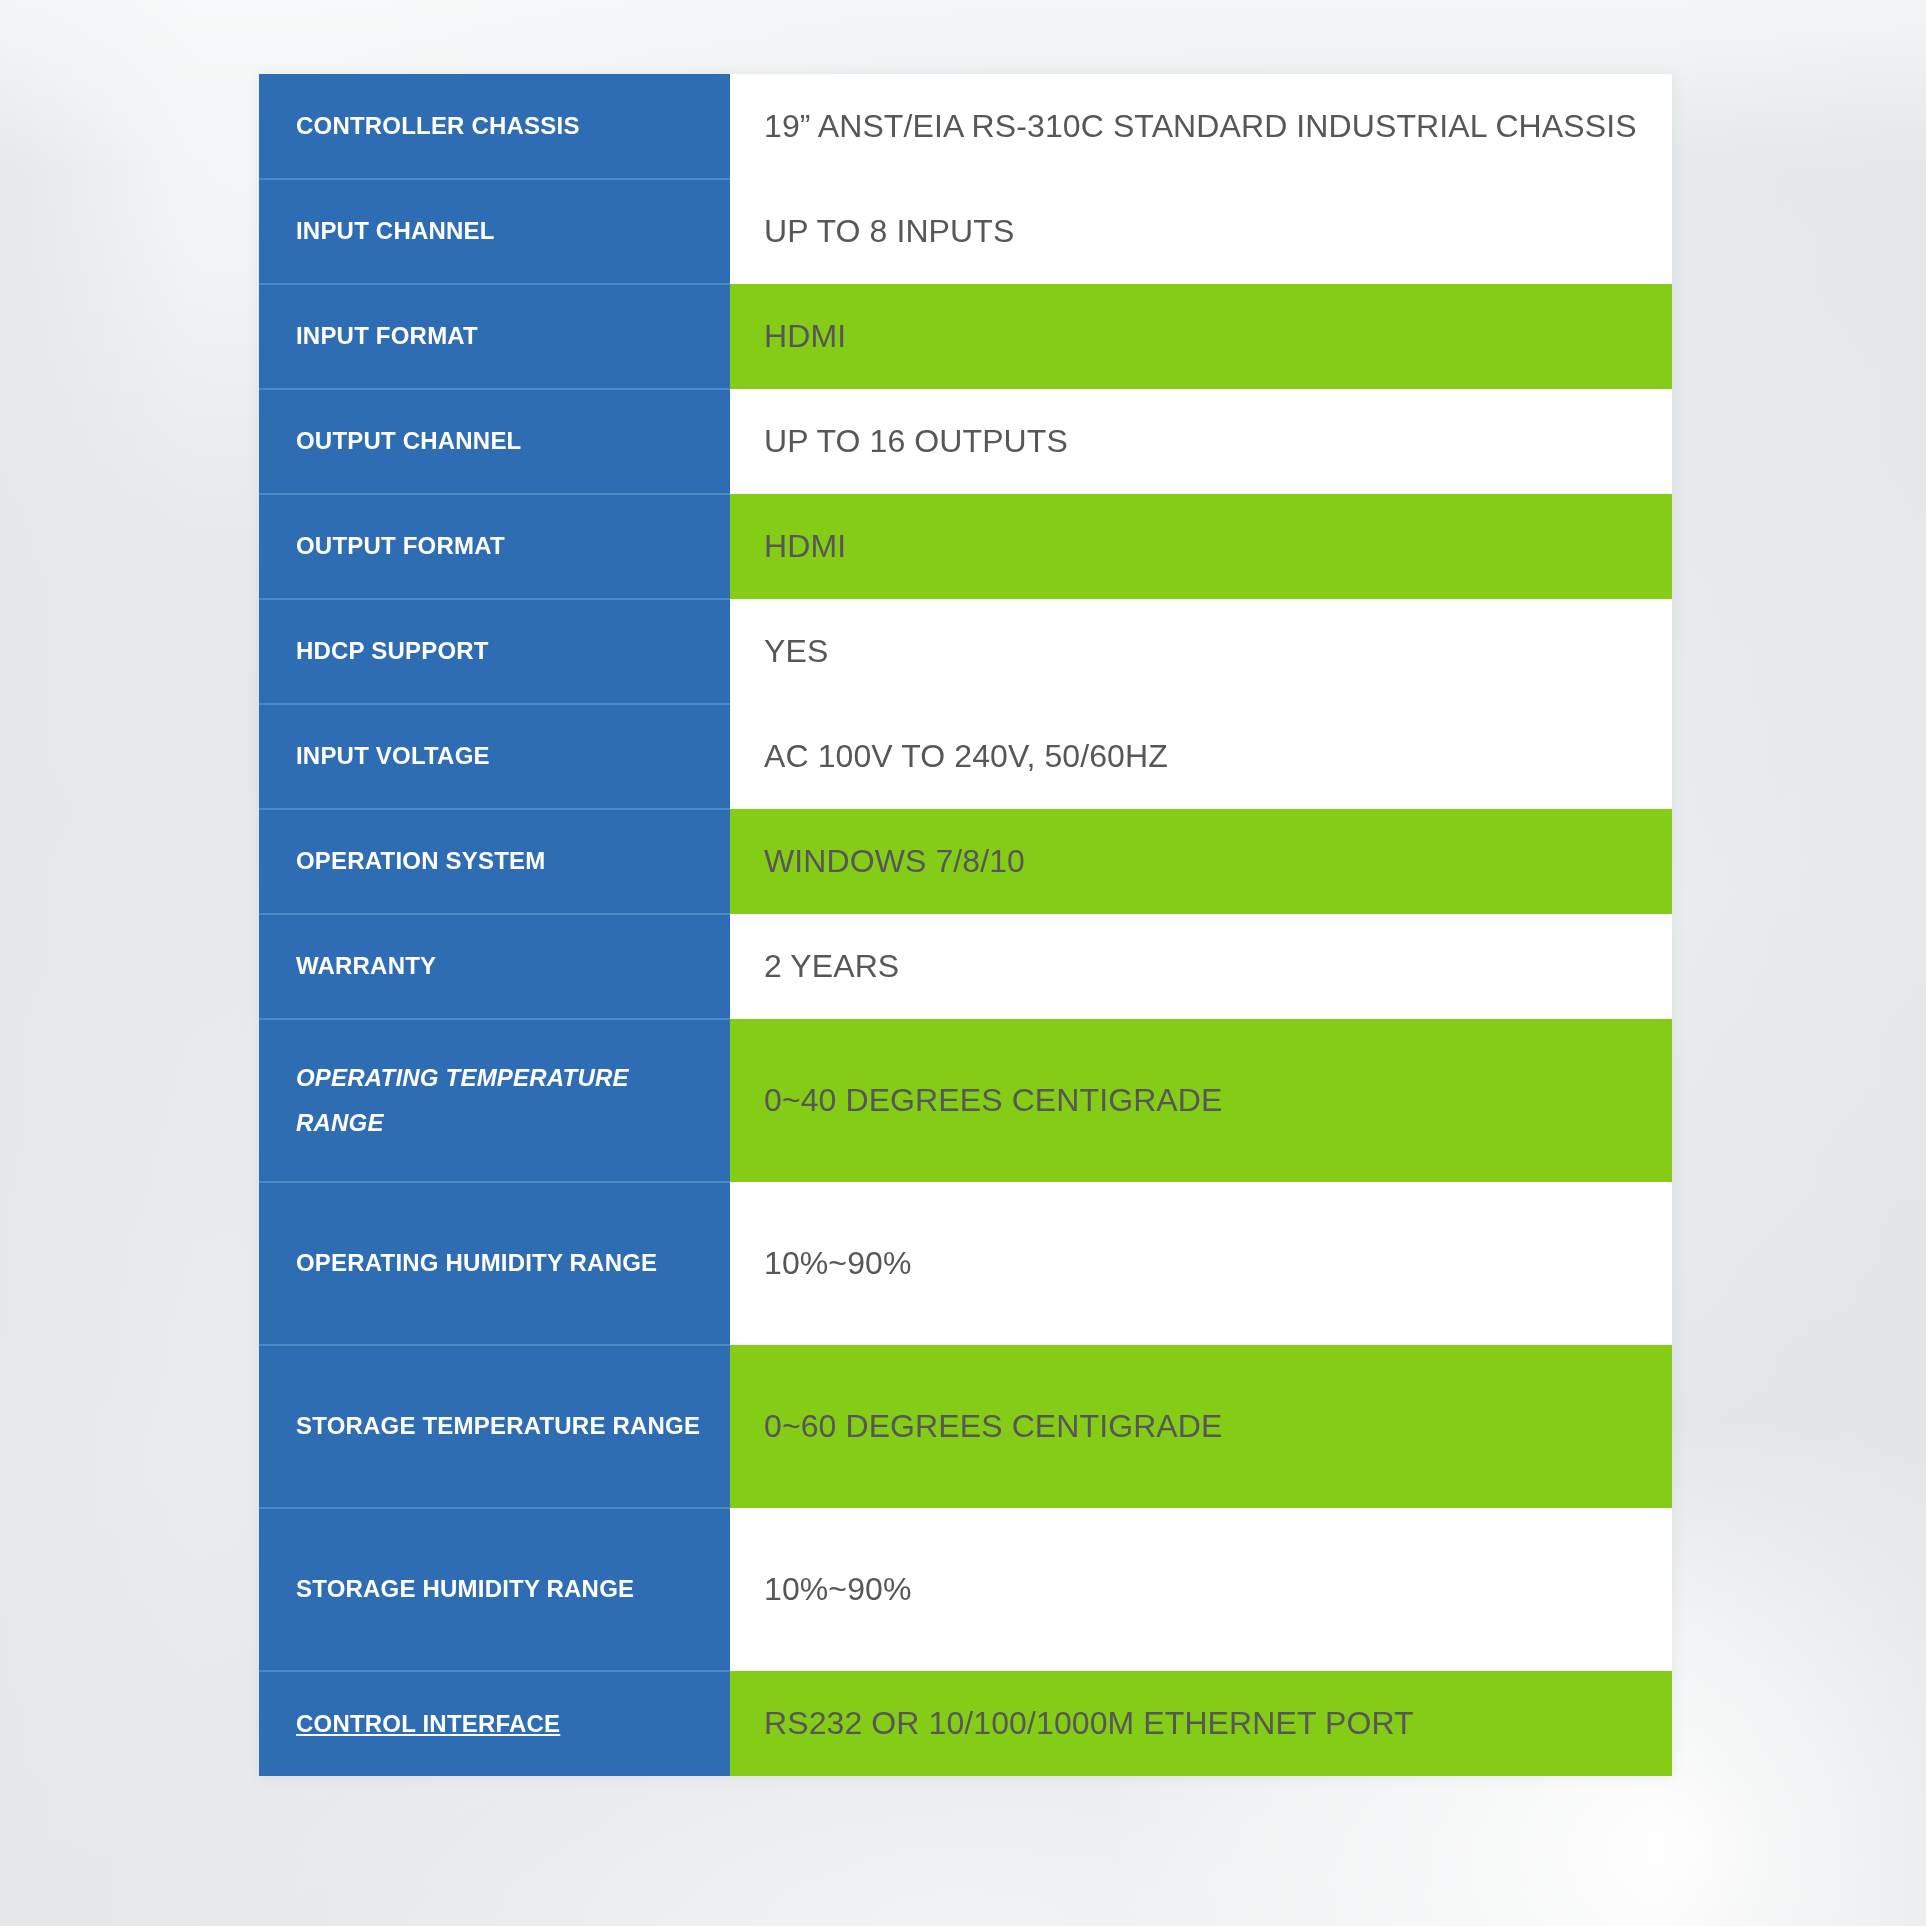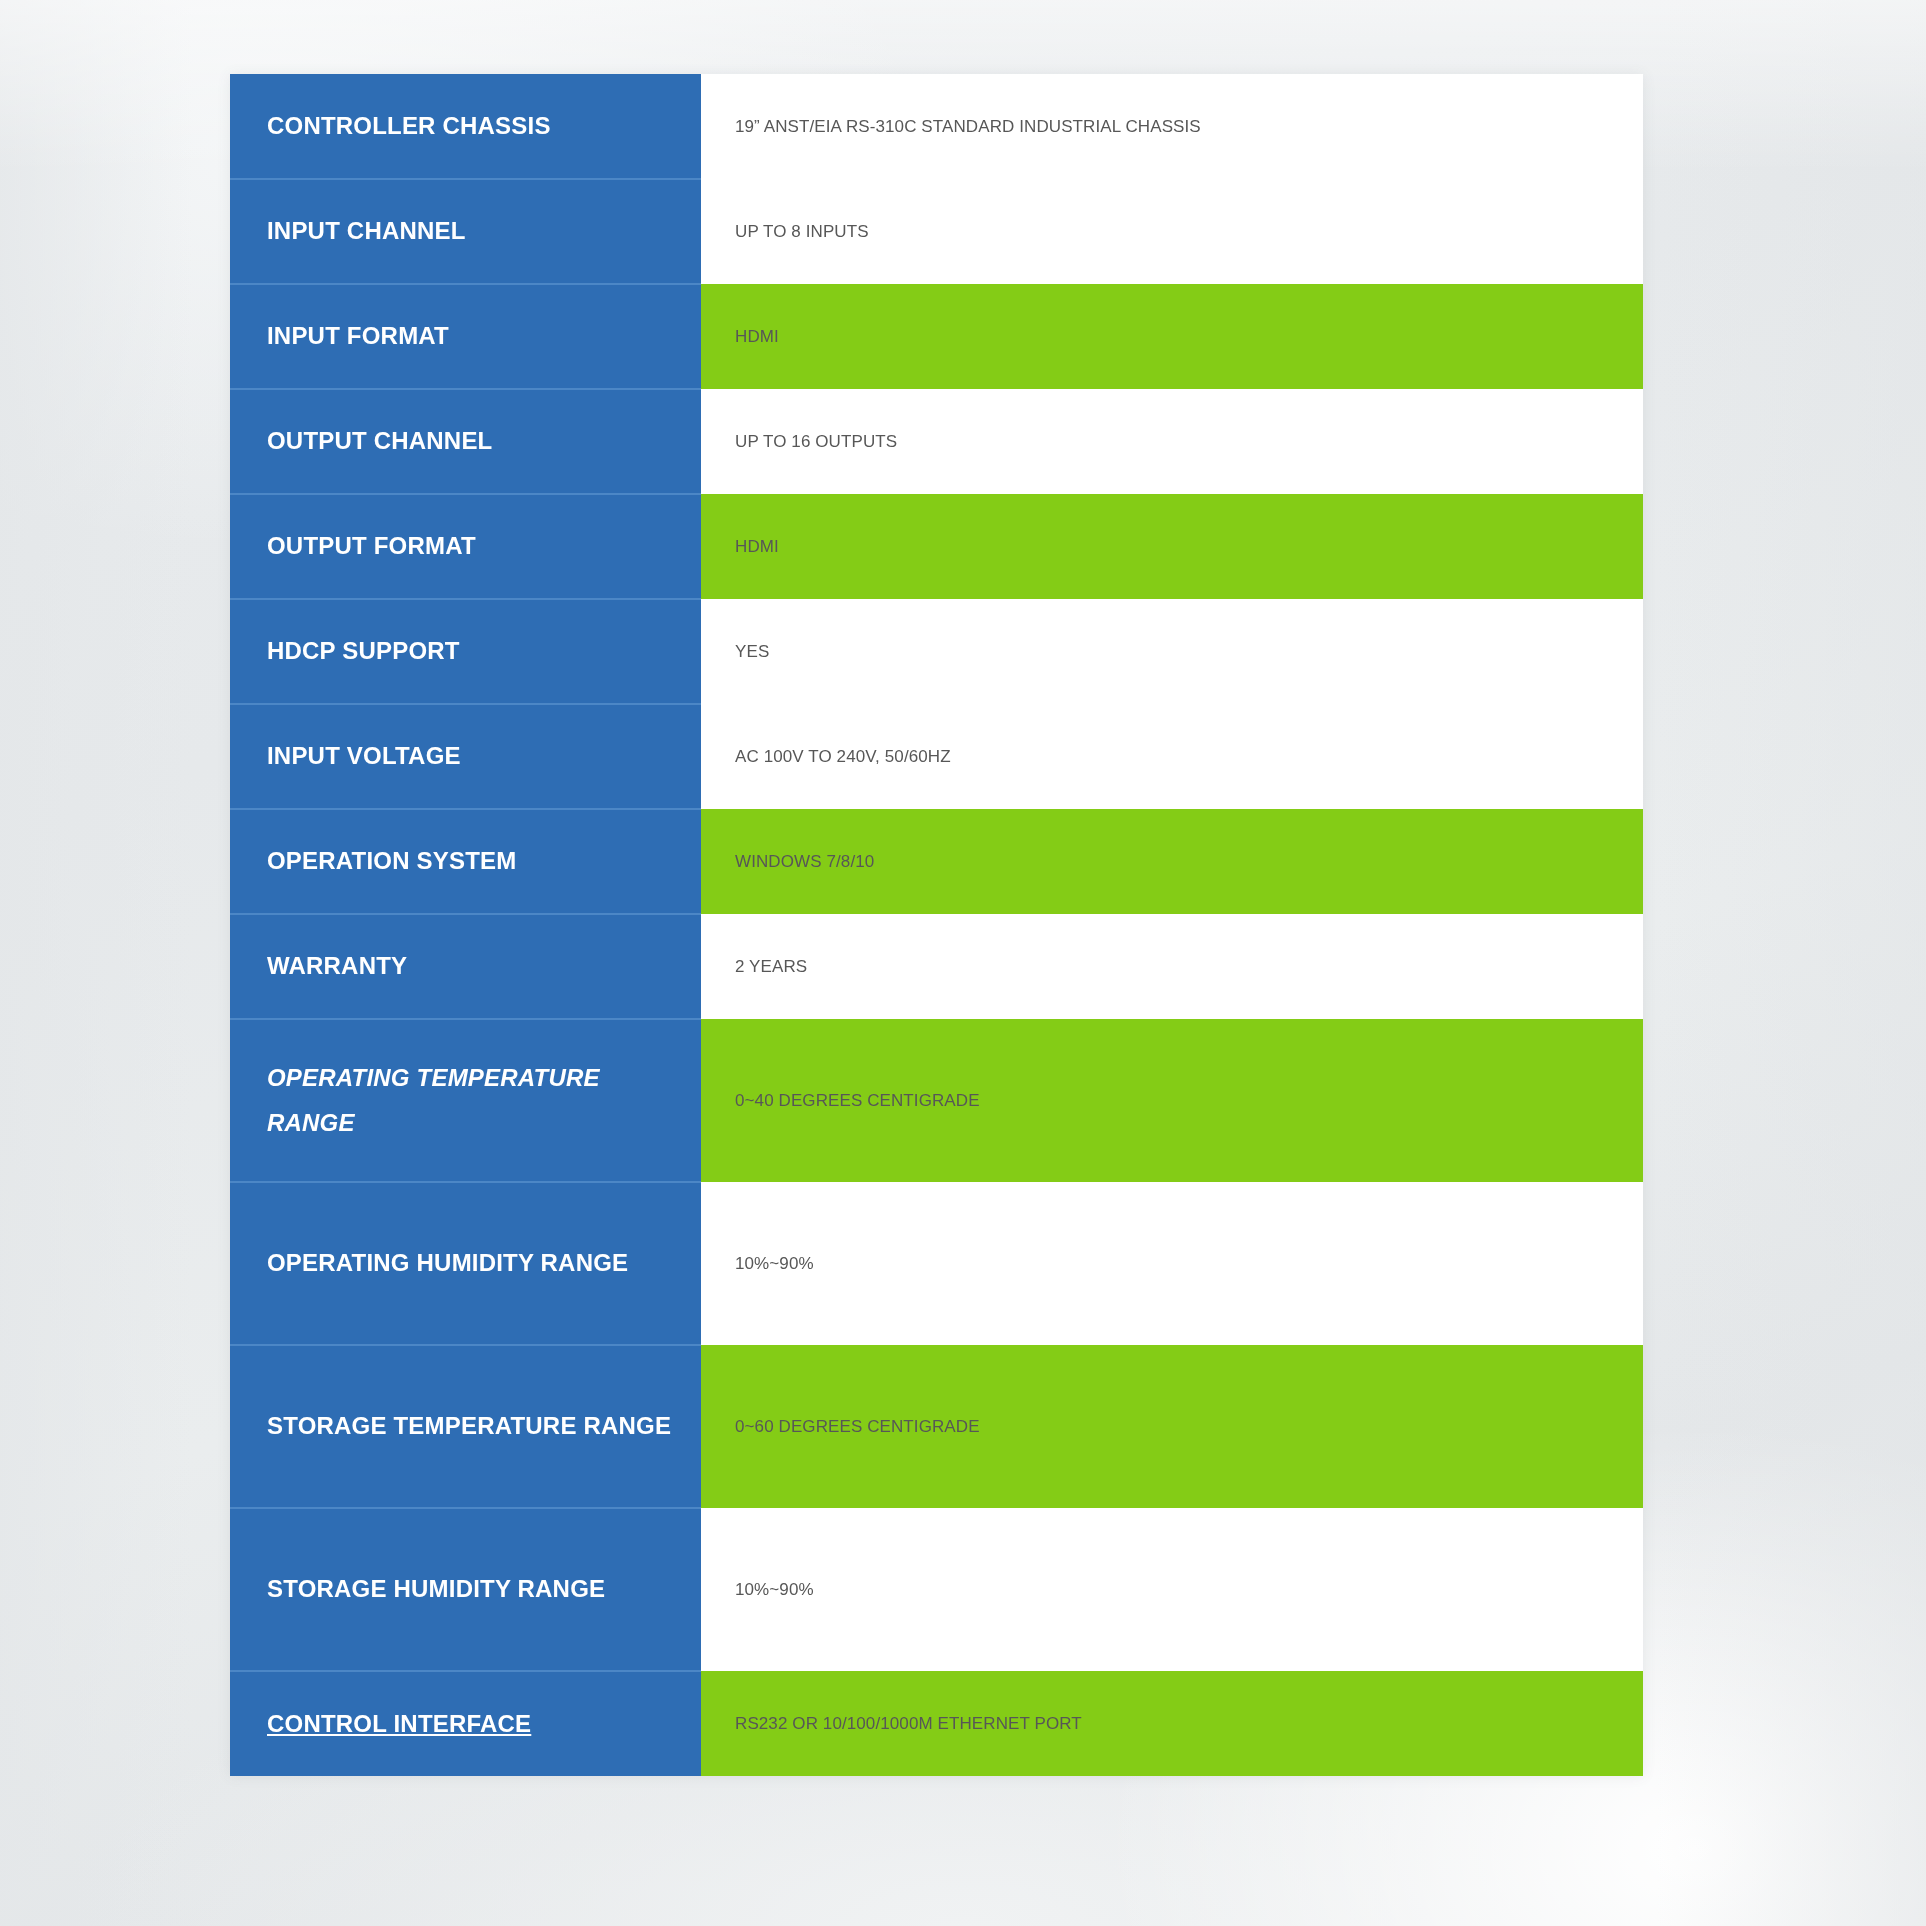--- a/index.html
+++ b/index.html
@@ -33,21 +33,21 @@
     inset: 0;
     background:
       linear-gradient(to bottom, rgba(255,255,255,0.55) 0%, rgba(255,255,255,0.0) 9%),
       linear-gradient(to right, rgba(228,231,233,0.8) 0%, rgba(228,231,233,0) 10%),
       linear-gradient(to left, rgba(226,229,231,0.55) 0%, rgba(226,229,231,0) 14%);
     pointer-events: none;
   }
 
   #spec-table {
     position: absolute;
-    left: 230px;
+    left: 259px;
     top: 74px;
     width: 1413px;
     border-collapse: collapse;
     box-shadow: 0 1.4px 12.7px rgba(90,100,110,0.10);
     background: #ffffff;
   }
 
   #spec-table tr {
     background: #ffffff;
   }
@@ -72,21 +72,21 @@
     line-height: 1.45;
     box-sizing: border-box;
   }
   #spec-table tr:last-child .spec-label {
     border-bottom: none;
     text-decoration: underline;
   }
 
   .spec-value {
     color: #575757;
-    font-size: 17px;
+    font-size: 32px;
     font-weight: normal;
     letter-spacing: 0.1px;
     text-transform: uppercase;
     padding: 0 21px 0 34px;
     vertical-align: middle;
     line-height: 1.4;
     box-sizing: border-box;
   }
 
   .row-1line .spec-label,

